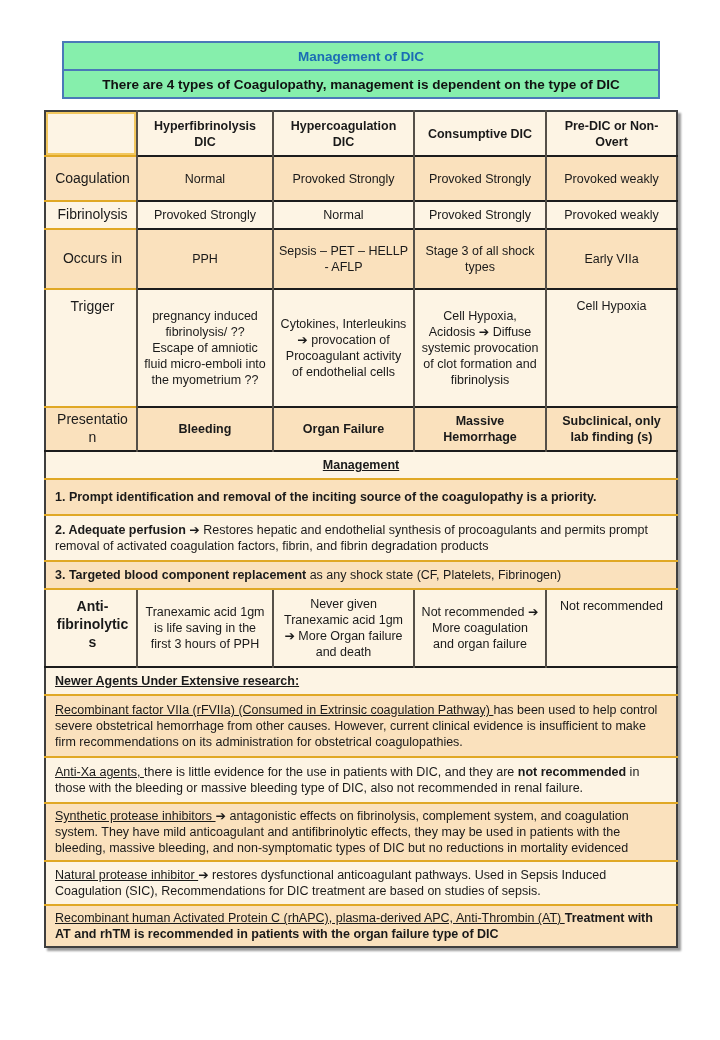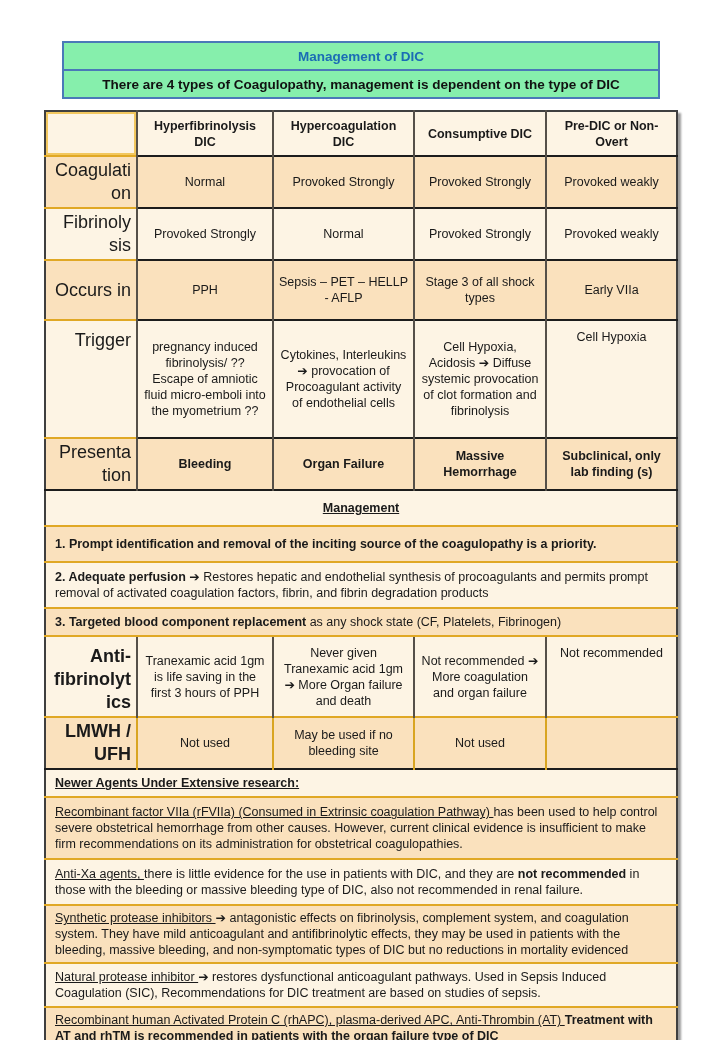--- a/index.html
+++ b/index.html
@@ -34,21 +34,21 @@
   .cream{background:#fdf4e4;}
   .peach{background:#fae1bd;}
   
   td.vd{border-left:2px solid #555049;}
   td.vg{border-left:2px solid #d9a521;}
   
   td.ht-dark{border-top:2px solid #1c1c1c;}
   td.ht-gold{border-top:2px solid #e0a825;}
   
   .colhead{font-weight:bold;text-align:center;}
-  .lab{text-align:right;padding-left:8px;font-size:18px;}
+  .lab{text-align:center;padding-left:8px;font-size:14px;}
   .lab.b{font-weight:bold;}
   .ctr{text-align:center;}
   .boldcell{font-weight:bold;text-align:center;}
   .full{ text-align:left;padding:4px 9px;vertical-align:middle;}
   .full.center{text-align:center;}
   .blank-cell{box-shadow:inset 0 0 0 2px #f2c75e;}
   .b{font-weight:bold;}
   .u{text-decoration:underline;}
   .mgmt-title{font-weight:bold;text-decoration:underline;text-align:center;}
 </style>
@@ -111,21 +111,21 @@
   </tr>
 
   <tr style="height:44px;">
     <td class="peach lab ht-gold">Presentation</td>
     <td class="peach vd boldcell ht-dark">Bleeding</td>
     <td class="peach vd boldcell ht-dark">Organ Failure</td>
     <td class="peach vd boldcell ht-dark">Massive Hemorrhage</td>
     <td class="peach vd boldcell ht-dark">Subclinical, only lab finding (s)</td>
   </tr>
 
-  <tr style="height:36px;">
+  <tr style="height:28px;">
     <td colspan="5" class="cream full center mgmt-title ht-dark">Management</td>
   </tr>
 
   <tr style="height:36px;">
     <td colspan="5" class="peach full ht-gold"><span class="b">1.  Prompt identification and removal of the inciting source of the coagulopathy is a priority.</span></td>
   </tr>
 
   <tr style="height:46px;">
     <td colspan="5" class="cream full ht-gold"><span class="b">2.  Adequate perfusion ➔ </span><span>Restores hepatic and endothelial synthesis of procoagulants and permits prompt removal of activated coagulation factors, fibrin, and fibrin degradation products</span></td>
   </tr>
@@ -135,27 +135,20 @@
   </tr>
 
   <tr style="height:78px;">
     <td class="cream lab b ht-gold" style="vertical-align:top;padding-top:8px;">Anti-fibrinolytics</td>
     <td class="cream vd ctr ht-gold">Tranexamic acid 1gm is life saving in the first 3 hours of PPH</td>
     <td class="cream vd ctr ht-gold">Never given Tranexamic acid 1gm ➔ More Organ failure and death</td>
     <td class="cream vd ctr ht-gold">Not recommended ➔ More coagulation and organ failure</td>
     <td class="cream vd ctr ht-gold" style="vertical-align:top;padding-top:8px;">Not recommended</td>
   </tr>
 
-  <tr style="height:42px;">
-    <td class="peach lab b ht-gold">LMWH / UFH</td>
-    <td class="peach vg ctr ht-gold">Not used</td>
-    <td class="peach vg ctr ht-gold">May be used if no bleeding site</td>
-    <td class="peach vg ctr ht-gold">Not used</td>
-    <td class="peach vg ctr ht-gold"></td>
-  </tr>
 
   <tr style="height:28px;">
     <td colspan="5" class="cream full ht-dark"><span class="b u">Newer Agents Under Extensive research:</span></td>
   </tr>
 
   <tr style="height:62px;">
     <td colspan="5" class="peach full ht-gold"><span class="u">Recombinant factor VIIa (rFVIIa) (Consumed in Extrinsic coagulation Pathway) </span><span>has been used to help control severe obstetrical hemorrhage from other causes. However, current clinical evidence is insufficient to make firm recommendations on its administration for obstetrical coagulopathies.</span></td>
   </tr>
 
   <tr style="height:46px;">

